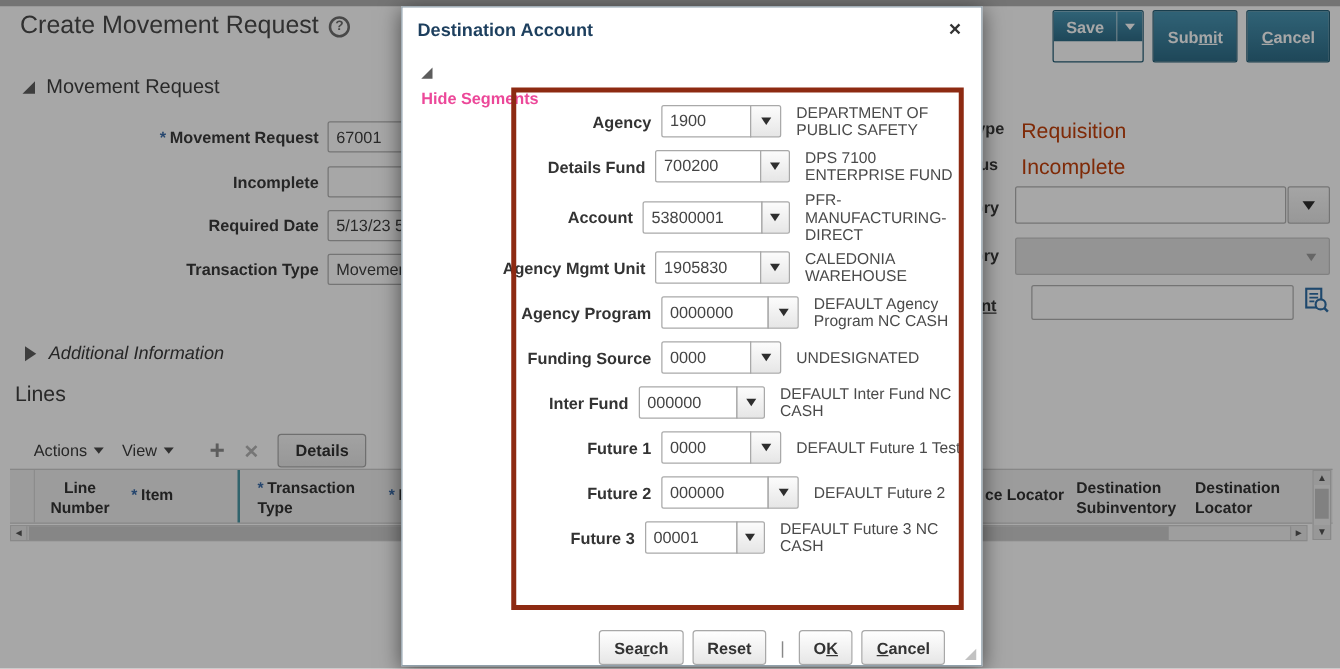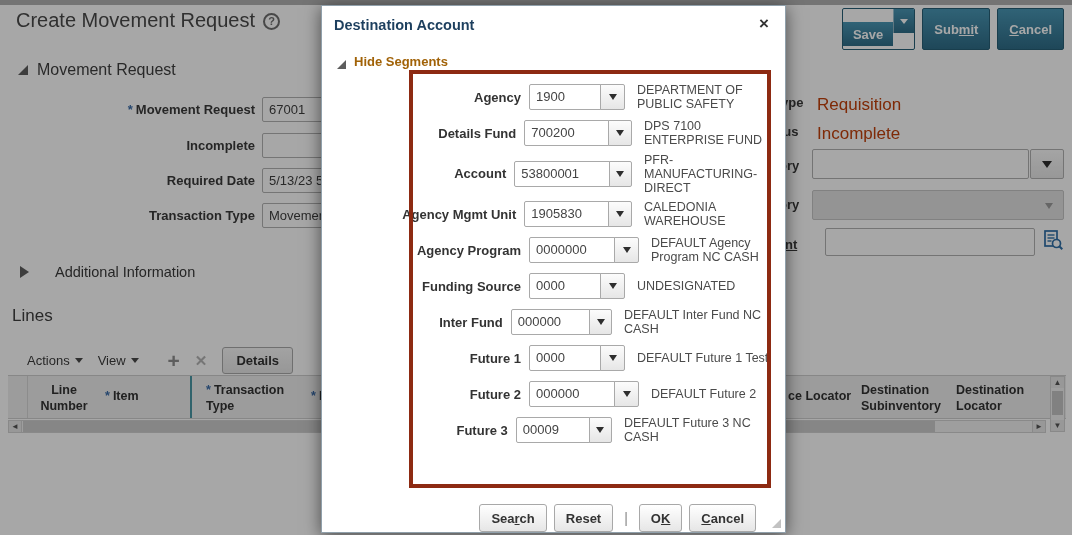--- a/index.html
+++ b/index.html
@@ -13,37 +13,37 @@
   .page-title { position:absolute; left:16px; top:9px; font-size:20px; color:#4a4a4a; }
   .help-circle { display:inline-block; width:17px; height:17px; border:2px solid #6f6f6f; border-radius:50%;
                  font-size:11px; line-height:13px; text-align:center; color:#6f6f6f; font-weight:bold;
                  margin-left:8px; vertical-align:2px; }
   .hdr-btns { position:absolute; top:8px; right:8px; display:flex; gap:7px; }
   .pbtn { display:flex; align-items:center; background:linear-gradient(#4a97b5,#2f6d88); color:#fff;
           font-size:13px; font-weight:bold; height:42px; padding:0 11px; border-radius:2px;
           border:1px solid #275f76; }
   .save-split { display:flex; border:1px solid #275f76; border-radius:2px; overflow:hidden; }
   .save-main { display:flex; align-items:center; background:linear-gradient(#4a97b5,#2f6d88); color:#fff;
-               font-size:13px; font-weight:bold; height:24px; padding:0 10px;margin-top:13px; }
+               font-size:13px; font-weight:bold; height:24px; padding:0 10px; }
   .save-arrow { display:flex; align-items:center; justify-content:center; width:21px; height:24px;
                 background:linear-gradient(#4a97b5,#2f6d88); border-left:1px solid rgba(255,255,255,.45); }
   .car-dn-w { width:0; height:0; border-top:5px solid #fff; border-left:4px solid transparent; border-right:4px solid transparent; }
   u { text-decoration:underline; }
 
   .sec-hdr { position:absolute; left:18px; top:61px; display:flex; align-items:center; gap:9px;
              font-size:16px; color:#3f3f3f; }
   .tri-exp { width:0; height:0; border-bottom:10px solid #5d5d5d; border-left:10px solid transparent; }
   .tri-col { width:0; height:0; border-left:9px solid #5d5d5d; border-top:6px solid transparent; border-bottom:6px solid transparent; }
 
   .f-label { position:absolute; left:15px; width:240px; text-align:right; font-size:13px; font-weight:bold; color:#3a3a3a; }
   .req { color:#3b6ca8; margin-right:3px; font-weight:bold; }
   .f-input { position:absolute; left:262px; width:132px; height:25px; border:1px solid #b3b3b3; border-radius:2px;
              background:#fff; font-size:13px; line-height:23px; padding:0 6px; color:#3f3f3f; white-space:nowrap; overflow:hidden; }
 
-  .add-info { position:absolute; left:20px; top:264px; display:flex; align-items:center; gap:26px; font-size:14.5px; color:#3a3a3a; }
+  .add-info { position:absolute; left:20px; top:275px; display:flex; align-items:center; gap:10px; font-size:14.5px; color:#3a3a3a;font-style:italic; }
   .lines-title { position:absolute; left:12px; top:306px; font-size:17px; color:#3f3f3f; }
 
   .lines-toolbar { position:absolute; left:27px; top:347px; height:27px; display:flex; align-items:center; gap:15px; }
   .menu-btn { display:flex; align-items:center; gap:5px; font-size:13px; color:#3c3c3c; }
   .car-dn-g { width:0; height:0; border-top:5px solid #4a4a4a; border-left:4px solid transparent; border-right:4px solid transparent; }
   .icon-add { font-size:21px; font-weight:bold; color:#8e8e8e; line-height:20px; }
   .icon-del { font-size:15px; font-weight:bold; color:#b5b5b5; }
   .details-btn { height:27px; padding:0 13px; border:1px solid #aaa; border-radius:3px;
                  background:linear-gradient(#f8f8f8,#e7e7e7); font-size:13px; font-weight:bold; color:#333;
                  display:flex; align-items:center; }
@@ -75,22 +75,22 @@
   .rp-icon { position:absolute; left:1042px; top:229px; width:22px; height:22px; }
 
   
   .overlay { position:absolute; inset:0; background:rgba(0,0,0,0.345); z-index:10; }
 
   
   .modal { position:absolute; left:321px; top:5px; width:465px; height:528px; background:#fff;
            border:1px solid #90a0ab; box-shadow:0 3px 16px rgba(0,0,0,.55); z-index:20; }
   .m-title { position:absolute; left:12px; top:11px; font-size:14.5px; font-weight:bold; color:#1d3f5e; }
   .m-close { position:absolute; right:16px; top:8px; font-size:17px; font-weight:bold; color:#333; cursor:default; }
-  .m-hideseg { position:absolute; left:15px; top:48px; display:flex; align-items:flex-end; gap:8px;
-               font-size:13px; font-weight:bold; color:#a16207; }
+  .m-hideseg { position:absolute; left:15px; top:48px; display:flex; align-items:flex-start; gap:8px;
+               font-size:13px; font-weight:bold; color:#ec4899;flex-direction:column; }
   .tri-exp-s { width:0; height:0; border-bottom:9px solid #5d5d5d; border-left:9px solid transparent; }
 
   .hl-box { position:absolute; left:87px; top:64px; width:362px; height:418px; border:4px solid #8d2a12; pointer-events:none; z-index:5; }
 
   .segs { position:absolute; left:0; top:73px; width:452px; display:flex; flex-direction:column; }
   .seg-row { display:flex; align-items:center; min-height:36px; }
   .seg-row.tall { min-height:45px; }
   .seg-label { width:207px; text-align:right; font-size:13px; font-weight:bold; color:#333; padding-right:8px; }
   .seg-input { height:26px; line-height:24px; border:1px solid #a9a9a9; border-radius:2px 0 0 2px; padding:0 6px;
                font-size:13px; color:#444; background:#fff; white-space:nowrap; overflow:hidden; }
@@ -319,21 +319,21 @@
       <div class="seg-row">
         <span class="seg-label">Future 2</span>
         <span class="seg-input w86">000000</span>
         <span class="seg-arrow">
             <span class="car-dn-m"></span>
           </span>
         <span class="seg-desc d150">DEFAULT Future 2</span>
       </div>
       <div class="seg-row">
         <span class="seg-label">Future 3</span>
-        <span class="seg-input w78">00009</span>
+        <span class="seg-input w78">00001</span>
         <span class="seg-arrow">
             <span class="car-dn-m"></span>
           </span>
         <span class="seg-desc d150">DEFAULT Future 3 NC CASH</span>
       </div>
     </div>
 
     <div class="m-footer">
       <div class="m-btn">
         <span>Sea</span>

